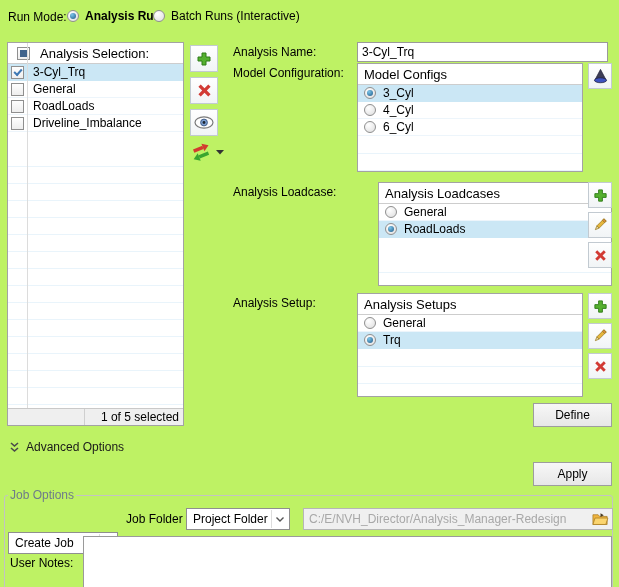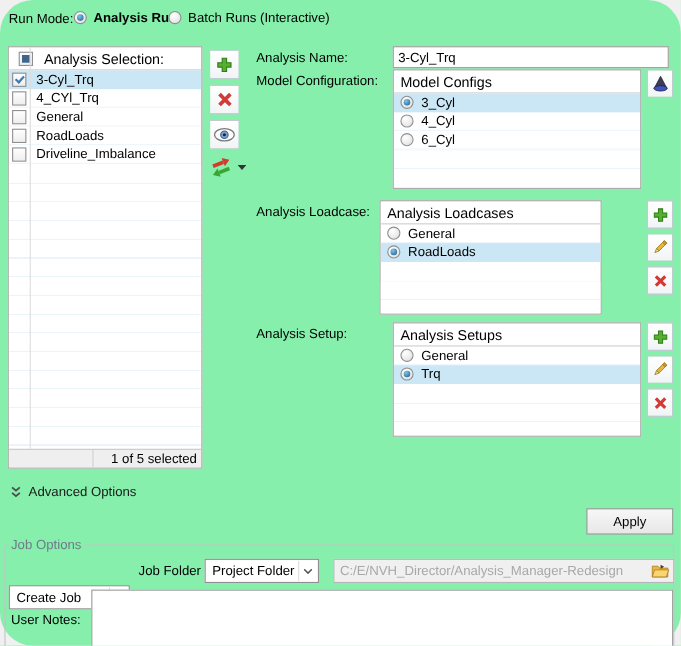--- a/index.html
+++ b/index.html
@@ -1,18 +1,18 @@
 <!DOCTYPE html>
 <html><head>
 <meta charset="utf-8">
 <style>
   html,body{margin:0;padding:0;}
   body{width:619px;height:587px;overflow:hidden;background:#f0f0f0;
        font-family:"Liberation Sans",sans-serif;font-size:12px;color:#000;}
-  .app{position:relative;width:619px;height:587px;background:#86efac;border-radius:30px;}
+  .app{position:relative;width:619px;height:587px;background:#bef264;}
   .lbl{position:absolute;font-size:12px;color:#000;white-space:nowrap;}
 
   
   .radio{width:12px;height:12px;border:1px solid #8f8f8f;border-radius:50%;
          background:radial-gradient(circle at 35% 30%,#ffffff,#dddddd);box-sizing:border-box;flex:0 0 auto;}
   .radio.sel::after{content:"";display:block;width:6px;height:6px;margin:2px;border-radius:50%;
          background:radial-gradient(circle at 35% 30%,#7cc5ea,#1d5a87);}
   .checkbox{position:relative;width:13px;height:13px;border:1px solid #8f8f8f;
          background:linear-gradient(#fefefe,#eeeeee);box-sizing:border-box;flex:0 0 auto;}
   .checkbox.checked::after{content:"";position:absolute;left:2px;top:2px;width:6px;height:3px;
@@ -89,24 +89,20 @@
     <div class="list-header">
       <span class="checkbox partial" style="margin:0 10px 0 3px;"></span>
       <span>Analysis Selection:</span>
     </div>
     <div class="lrow sel-row selected">
       <span class="checkbox checked"></span>
       <span>3-Cyl_Trq</span>
     </div>
     <div class="lrow sel-row">
       <span class="checkbox"></span>
-      <span>4_CYl_Trq</span>
-    </div>
-    <div class="lrow sel-row">
-      <span class="checkbox"></span>
       <span>General</span>
     </div>
     <div class="lrow sel-row">
       <span class="checkbox"></span>
       <span>RoadLoads</span>
     </div>
     <div class="lrow sel-row">
       <span class="checkbox"></span>
       <span>Driveline_Imbalance</span>
     </div>
@@ -172,21 +168,21 @@
     <div class="fill" style="position:absolute;left:0;right:0;top:73px;bottom:0;"></div>
   </div>
   <div class="tbtn" style="left:588px;top:63px;width:24px;height:26px;">
     <svg width="17" height="17" viewBox="0 0 18 18">
       <polygon points="9,1.5 14.5,12 3.5,12" fill="#3d3d55" stroke="#23233a" stroke-width="0.8"></polygon>
       <ellipse cx="9" cy="13" rx="6.4" ry="2.6" fill="#3d52c0" stroke="#1e1e3a" stroke-width="0.8"></ellipse>
     </svg>
   </div>
 
   <div class="lbl" style="left:233px;top:185px;">Analysis Loadcase:</div>
-  <div class="listbox" style="left:345px;top:182px;width:202px;height:104px;">
+  <div class="listbox" style="left:378px;top:182px;width:234px;height:104px;">
     <div class="list-header">Analysis Loadcases</div>
     <div class="lrow">
       <span class="radio"></span>
       <span>General</span>
     </div>
     <div class="lrow selected">
       <span class="radio sel"></span>
       <span>RoadLoads</span>
     </div>
     <div class="fill" style="position:absolute;left:0;right:0;top:73px;bottom:0;"></div>
@@ -237,20 +233,21 @@
         <polygon points="6.4,10.8 9.6,10.8 8,14.6" fill="#e8d9a8" stroke="#9a7a1e" stroke-width="0.7"></polygon>
       </g>
     </svg>
   </div>
   <div class="tbtn" style="left:588px;top:353px;width:24px;height:26px;">
     <svg width="13" height="13" viewBox="0 0 16 16">
       <path d="M4 1.5 L8 5.5 L12 1.5 L14.5 4 L10.5 8 L14.5 12 L12 14.5 L8 10.5 L4 14.5 L1.5 12 L5.5 8 L1.5 4 z" fill="#d23b35"></path>
     </svg>
   </div>
 
+  <div class="pbtn" style="left:533px;top:403px;">Define</div>
   <div class="pbtn" style="left:533px;top:462px;">Apply</div>
 
   <div class="flat" style="left:10px;top:440px;">
     <svg width="9" height="11" viewBox="0 0 9 11">
       <polyline points="1,1 4.5,4 8,1" fill="none" stroke="#4a4a4a" stroke-width="1.6"></polyline>
       <polyline points="1,6 4.5,9 8,6" fill="none" stroke="#4a4a4a" stroke-width="1.6"></polyline>
     </svg>
     <span class="advtext">Advanced Options</span>
   </div>
 

